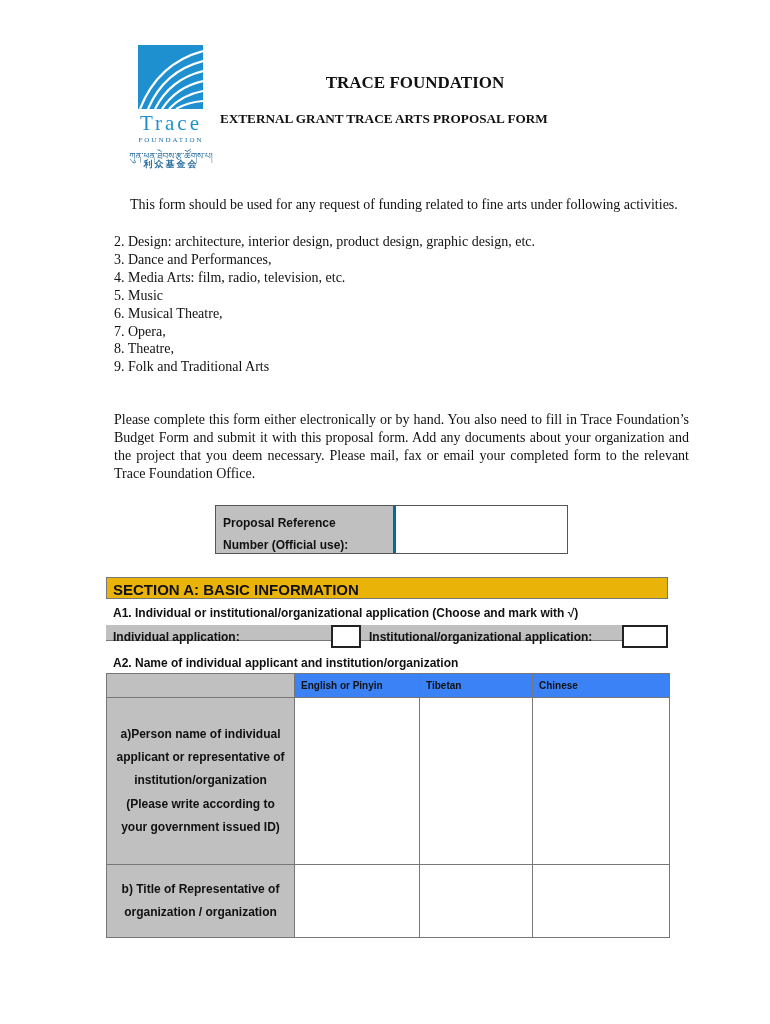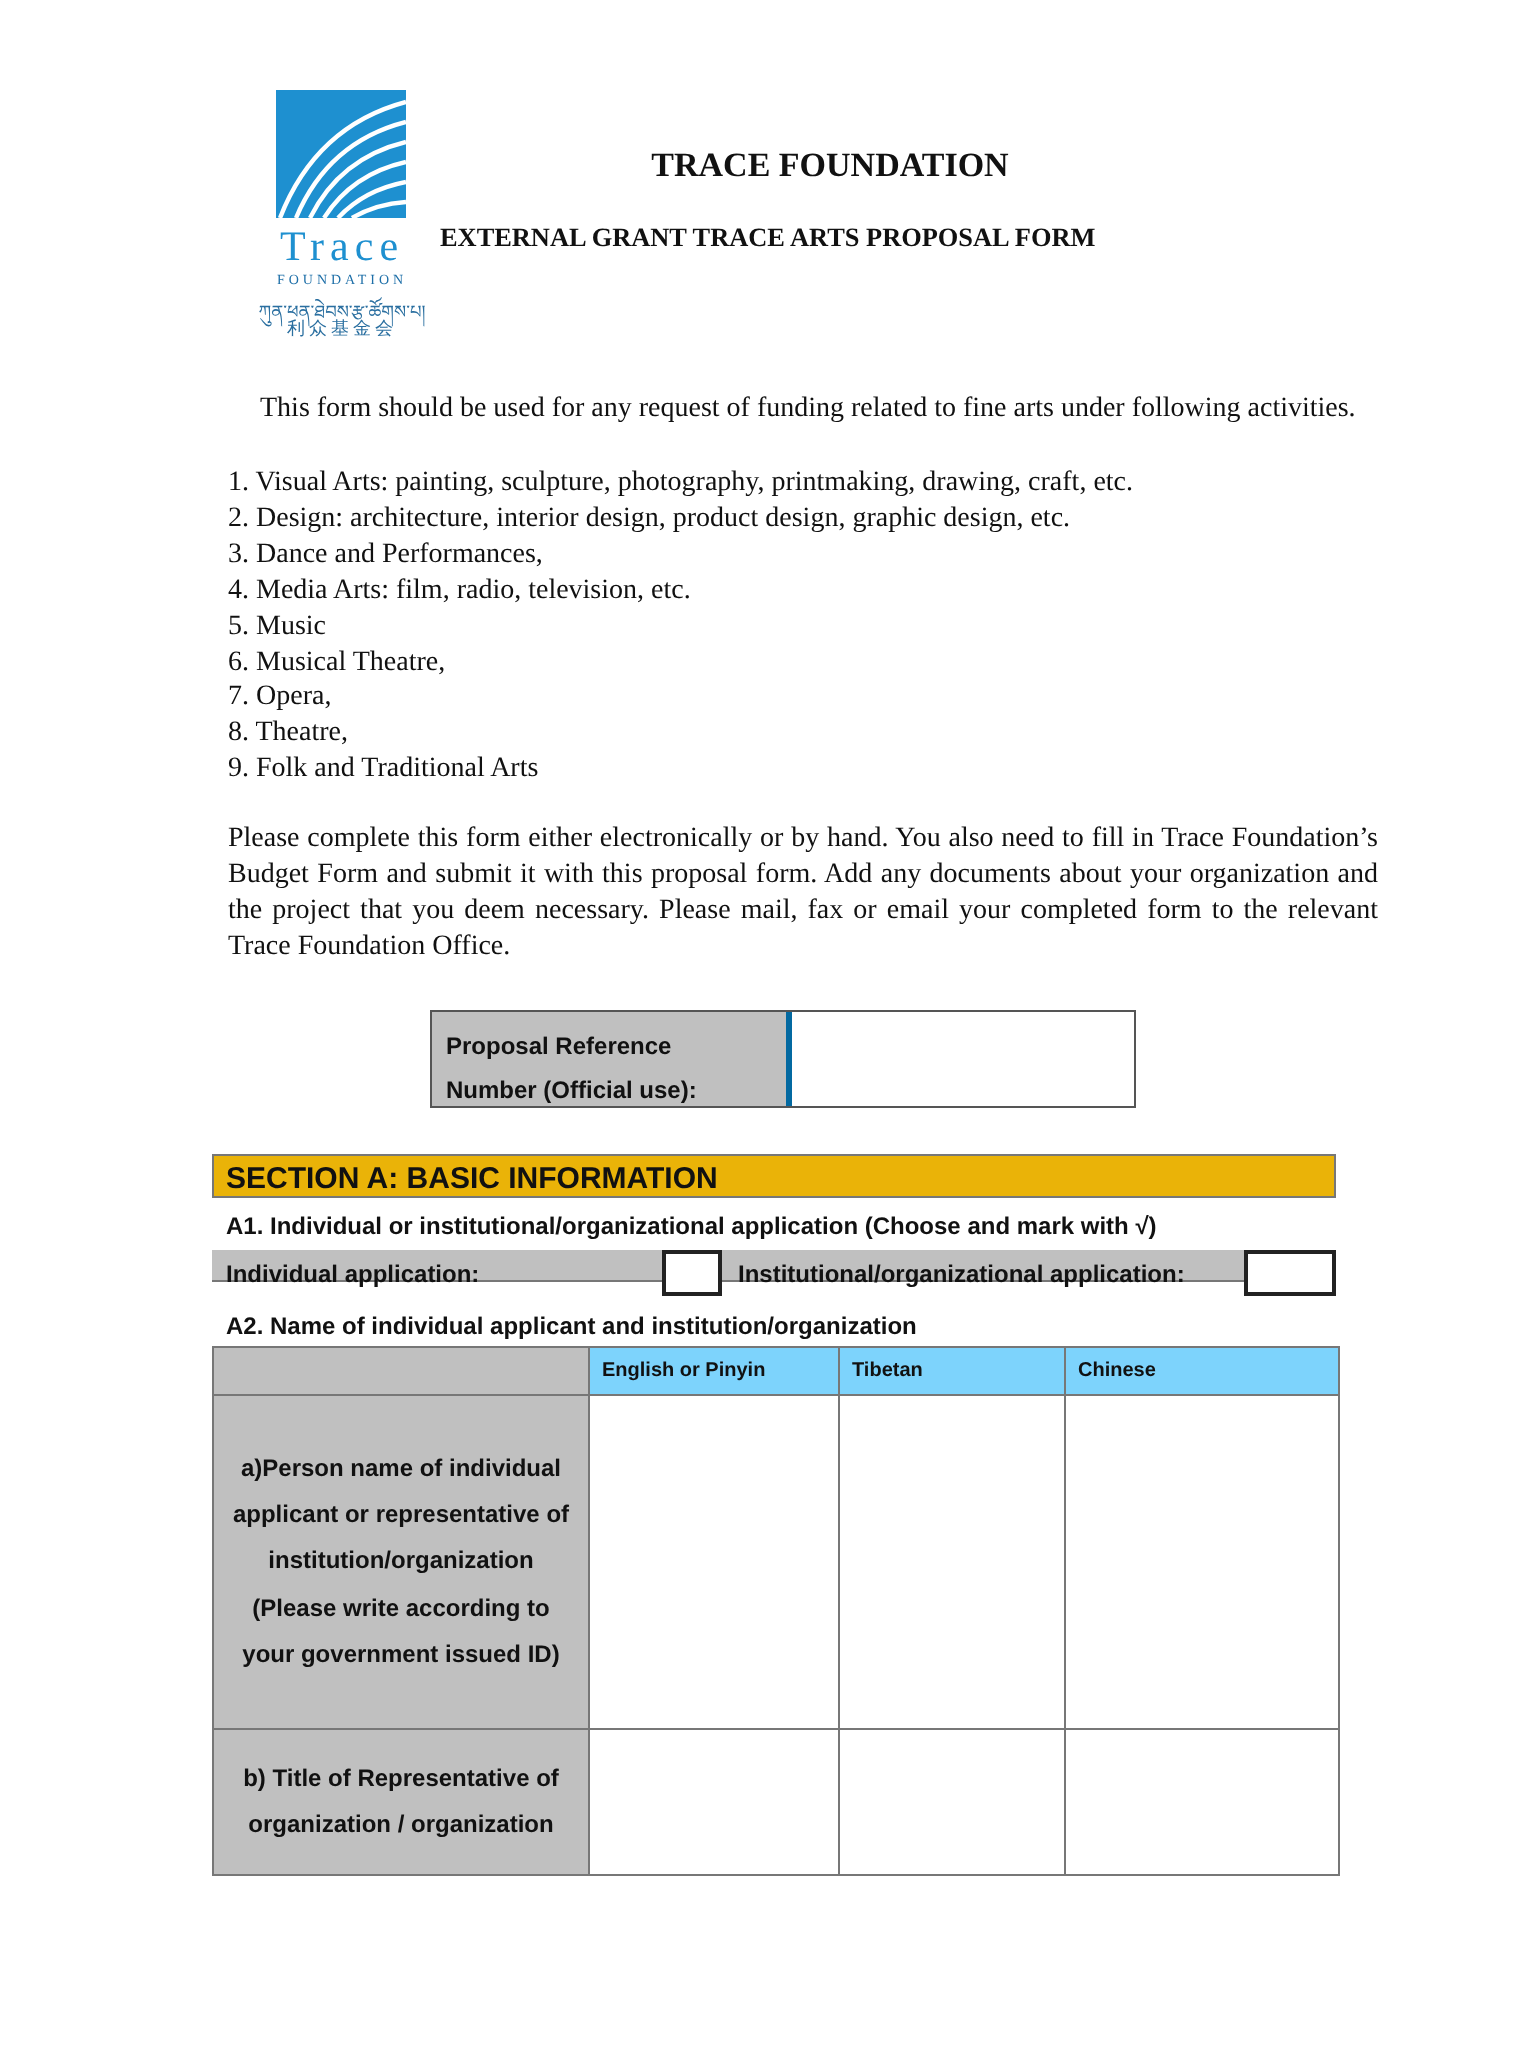--- a/index.html
+++ b/index.html
@@ -6,21 +6,21 @@
     body { width: 770px; height: 1024px; position: relative; overflow: hidden; color: #111; }
     .serif { font-family: "Liberation Serif", "DejaVu Serif", serif; }
     .sans { font-family: "Liberation Sans", "DejaVu Sans", sans-serif; }
 
     
     .logo { position: absolute; left: 121px; top: 45px; width: 100px; }
     .logo-mark { position: absolute; left: 17px; top: 0; width: 65px; height: 64px; background: #1e90d0; overflow: hidden; }
     .logo-word { position: absolute; left: 0; top: 66px; width: 100px; text-align: center; color: #1e90d0; font-size: 21px; letter-spacing: 3px; }
     .logo-sub { position: absolute; left: 0; top: 91px; width: 100px; text-align: center; color: #1e6fa8; font-size: 7px; letter-spacing: 2px; }
     .logo-tib { position: absolute; left: 2px; top: 101px; width: 96px; text-align: center; color: #2a6fa0; font-size: 9px; }
-    .logo-zh { position: absolute; left: 0; top: 113px; width: 100px; text-align: center; color: #2a6fa0; font-size: 9px; letter-spacing: 2px; }
+    .logo-zh { position: absolute; left: 0; top: 113px; width: 100px; text-align: center; color: #2a6fa0; font-size: 9px; letter-spacing: 2px; font-weight: bold; }
 
     .title-main { position: absolute; left: 250px; top: 73px; width: 330px; text-align: center; font-weight: bold; font-size: 17px; }
     .title-sub { position: absolute; left: 220px; top: 111px; width: 380px; font-weight: bold; font-size: 13.2px; white-space: nowrap; }
 
     .intro { position: absolute; left: 114px; top: 180px; width: 575px; font-size: 14px; line-height: 17.8px; text-align: justify; }
     .activities { position: absolute; left: 114px; top: 233px; width: 575px; font-size: 14px; line-height: 17.9px; margin: 0; padding: 0; list-style: none; }
     .activities li { white-space: nowrap; }
     .instructions { position: absolute; left: 114px; top: 411px; width: 575px; font-size: 14px; line-height: 17.9px; text-align: justify; }
 
     
@@ -33,21 +33,21 @@
     .a1-label { position: absolute; left: 113px; top: 606px; font-size: 12px; font-weight: bold; white-space: nowrap; }
     .a1-row { position: absolute; left: 106px; top: 625px; width: 562px; height: 16px; background: #c0c0c0; border-bottom: 1px solid #777; box-sizing: border-box; }
     .a1-ind-label { position: absolute; left: 7px; top: 5px; font-size: 12px; font-weight: bold; }
     .a1-ind-box { position: absolute; left: 225px; top: 0; width: 30px; height: 23px; background: #fff; border: 2px solid #222; box-sizing: border-box; }
     .a1-inst-label { position: absolute; left: 263px; top: 5px; font-size: 12px; font-weight: bold; }
     .a1-inst-box { position: absolute; left: 516px; top: 0; width: 46px; height: 23px; background: #fff; border: 2px solid #222; box-sizing: border-box; }
     .a2-label { position: absolute; left: 113px; top: 656px; font-size: 12px; font-weight: bold; white-space: nowrap; }
 
     .a2-table { position: absolute; left: 106px; top: 673px; width: 563px; border-collapse: collapse; table-layout: fixed; }
     .a2-table td { border: 1px solid #777; padding: 0; vertical-align: middle; }
-    .a2-table .hdr td { height: 23px; background: #7dd3fc; font-size: 10px; font-weight: bold; padding-left: 6px; }
+    .a2-table .hdr td { height: 23px; background: #3b82f6; font-size: 10px; font-weight: bold; padding-left: 6px; }
     .a2-table .hdr td.corner { background: #c0c0c0; }
     .a2-table .rowlabel { background: #c0c0c0; text-align: center; font-size: 12px; font-weight: bold; line-height: 23.2px; padding: 2px 6px; }
     .a2-table .cell { background: #fff; }
     .row-a td { height: 162px; }
     .row-b td { height: 68px; }
   </style>
 </head>
 <body>
 
 <div class="logo">
@@ -67,21 +67,20 @@
   <div class="logo-tib serif">ཀུན་ཕན་ཐེབས་རྩ་ཚོགས་པ།</div>
   <div class="logo-zh serif">利众基金会</div>
 </div>
 
 <div class="title-main serif">TRACE FOUNDATION</div>
 <div class="title-sub serif">EXTERNAL GRANT TRACE ARTS PROPOSAL FORM</div>
 
 <p class="intro serif" style="margin:16px">This form should be used for any request of funding related to fine arts under following activities.</p>
 
 <ul class="activities serif">
-  <li>1. Visual Arts: painting, sculpture, photography, printmaking, drawing, craft, etc.</li>
   <li>2. Design: architecture, interior design, product design, graphic design, etc.</li>
   <li>3. Dance and Performances,</li>
   <li>4. Media Arts: film, radio, television, etc.</li>
   <li>5. Music</li>
   <li>6. Musical Theatre,</li>
   <li>7. Opera,</li>
   <li>8. Theatre,</li>
   <li>9. Folk and Traditional Arts</li>
 </ul>
 

